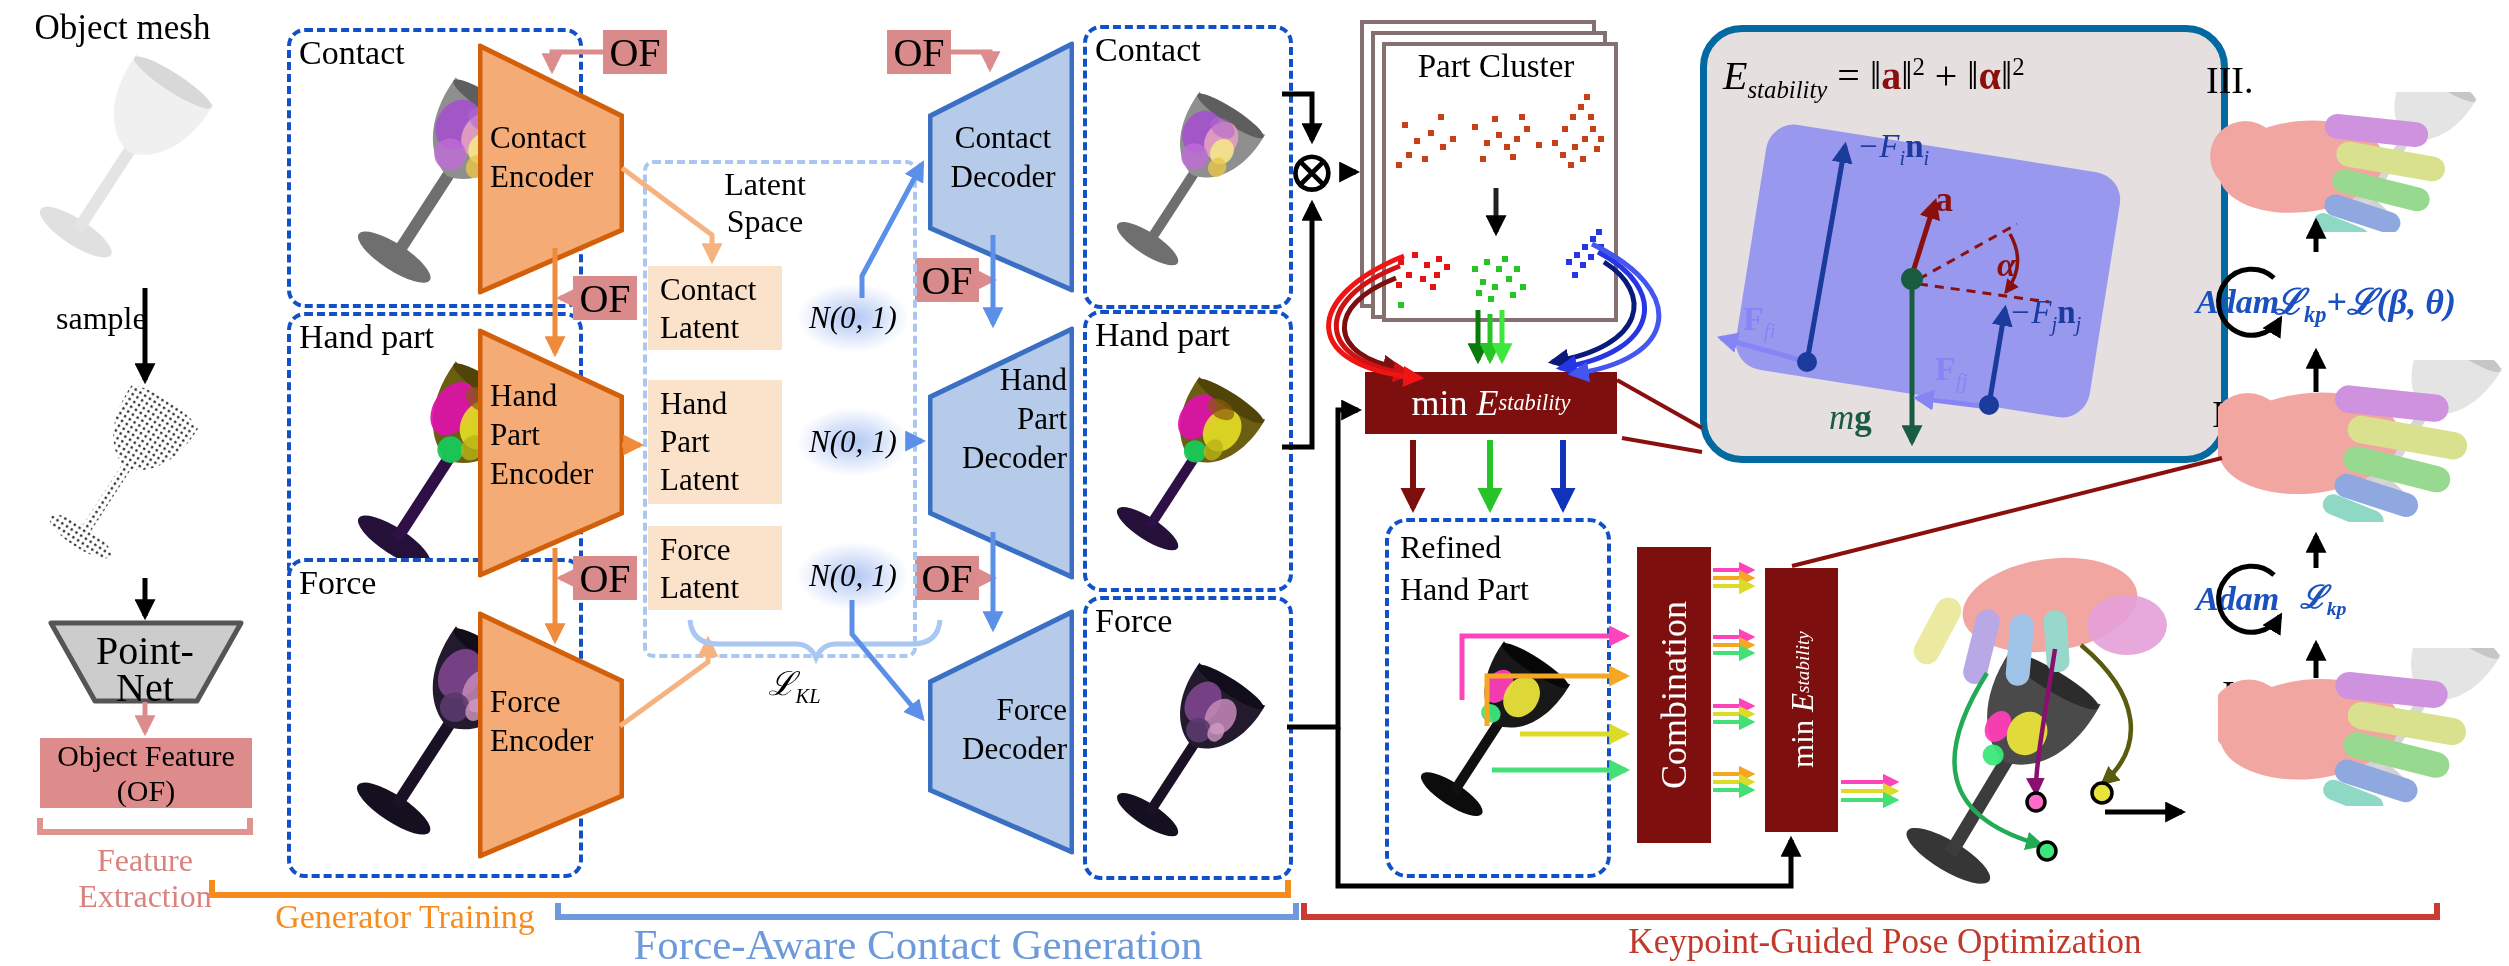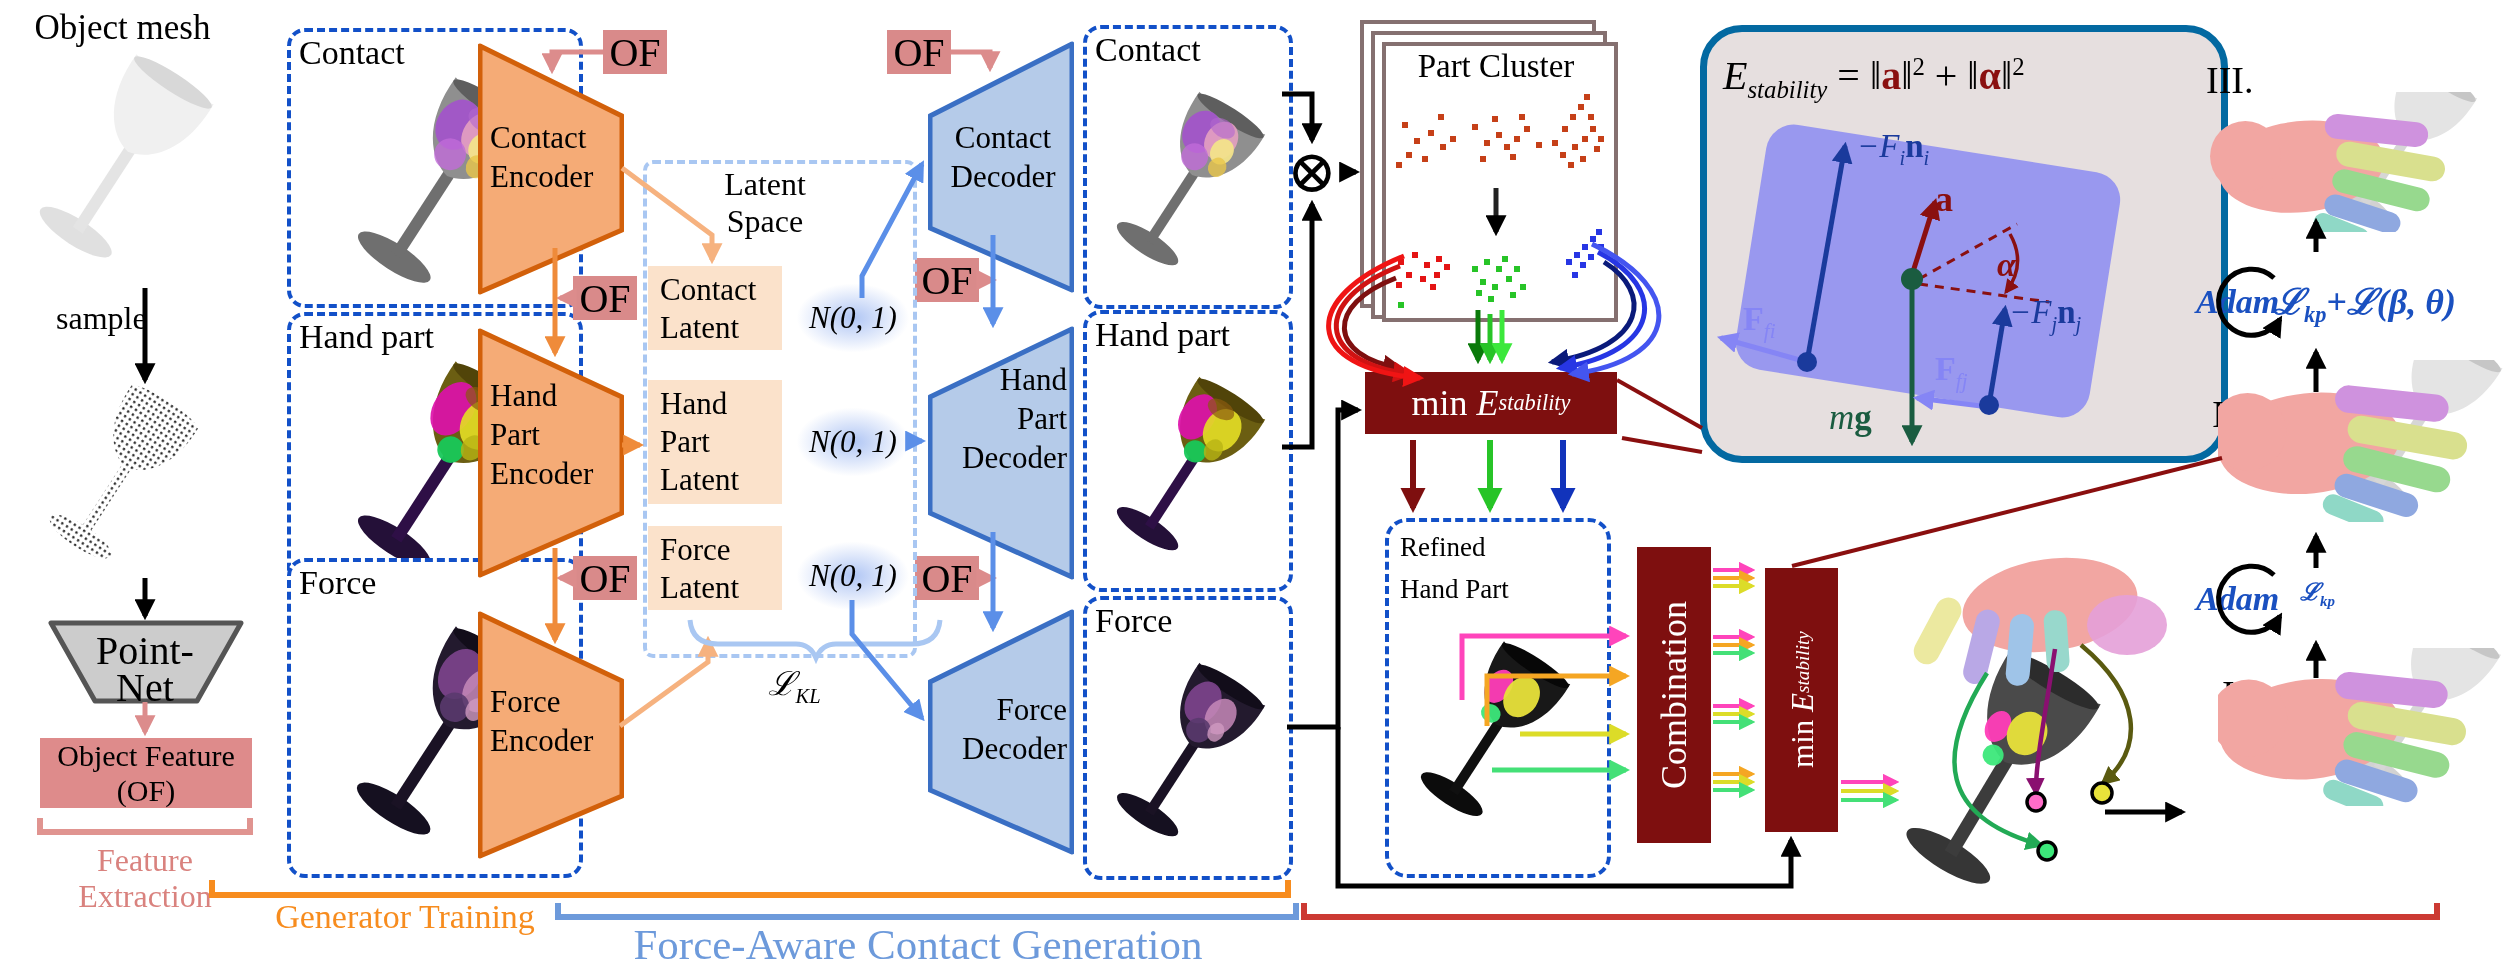--- a/index.html
+++ b/index.html
@@ -458,21 +458,21 @@
     <b>F</b><sub><i>fj</i></sub>
   </div>
   <div class="abs" style="left:122px;top:366px;font-size:35px;color:#1A5C40">
     <i>m</i><b>g</b>
   </div>
   <div class="abs dr" style="left:228px;top:146px;font-size:36px;font-weight:bold">a</div>
   <div class="abs dr" style="left:290px;top:214px;font-size:34px;font-weight:bold;font-style:italic">α</div>
 </div>
 
 <div class="abs" style="left:1385px;top:518px;width:218px;height:352px;border:4px dashed #1250C8;border-radius:22px"></div>
-<div class="abs" style="left:1400px;top:526px;font-size:27px;line-height:42px">
+<div class="abs" style="left:1400px;top:526px;font-size:32px;line-height:42px">
   <div>Refined</div>
   <div>Hand Part</div>
 </div>
 <svg class="abs" style="left:1393px;top:612px" width="205" height="252" viewBox="0 0 200 190">
       <use href="#glass-refined"></use>
     </svg>
 
 <div class="maroon-box" style="left:1637px;top:547px;width:74px;height:296px">
   <div class="vtext" style="left:-111px;top:111px;width:296px;height:74px;font-size:36px">Combination</div>
 </div>
@@ -514,31 +514,32 @@
 <div class="abs blue-math" style="left:2274px;top:276px;font-size:36px">
   <span>ℒ</span><sub>kp</sub><span>+ℒ(β, θ)</span>
 </div>
 
 <div class="stage-label" style="left:2212px;top:392px">II.</div>
 <svg class="abs" style="left:2218px;top:360px" width="285" height="162" viewBox="0 0 250 140">
       <use href="#grasp"></use>
     </svg>
 
 <div class="abs blue-math" style="left:2196px;top:580px;font-size:34px">Adam</div>
-<div class="abs blue-math" style="left:2300px;top:574px;font-size:24px">
+<div class="abs blue-math" style="left:2300px;top:574px;font-size:32px">
   <span>ℒ</span><sub>kp</sub>
 </div>
 
 <div class="stage-label" style="left:2222px;top:672px">I.</div>
 <svg class="abs" style="left:2218px;top:648px" width="285" height="158" viewBox="0 0 250 140">
       <use href="#grasp"></use>
     </svg>
 
 <div class="bracket-label" style="left:240px;top:898px;width:330px;font-size:34px;color:#F78C1E">Generator Training</div>
 <div class="bracket-label" style="left:558px;top:920px;width:720px;font-size:43px;color:#6D9ADB">Force-Aware Contact Generation</div>
+<div class="bracket-label" style="left:1505px;top:922px;width:760px;font-size:35px;color:#C0392B">Keypoint-Guided Pose Optimization</div>
 
 <svg class="abs" style="left:0;top:0;pointer-events:none;z-index:40" width="2509" height="966">
 
   <g>
     <path d="M145,288 L145,380" stroke="#000" stroke-width="5" fill="none" marker-end="url(#m-k)"></path>
     <path d="M145,578 L145,616" stroke="#000" stroke-width="5" fill="none" marker-end="url(#m-k)"></path>
     <path d="M1282,94 L1312,94 L1312,140" stroke="#000" stroke-width="5" fill="none" marker-end="url(#m-k)"></path>
     <path d="M1282,447 L1312,447 L1312,204" stroke="#000" stroke-width="5" fill="none" marker-end="url(#m-k)"></path>
     <path d="M1340,172 L1356,172" stroke="#000" stroke-width="5" fill="none" marker-end="url(#m-k)"></path>
     <path d="M1287,727 L1338,727 L1338,410 L1358,410" stroke="#000" stroke-width="5" fill="none" marker-end="url(#m-k)"></path>

